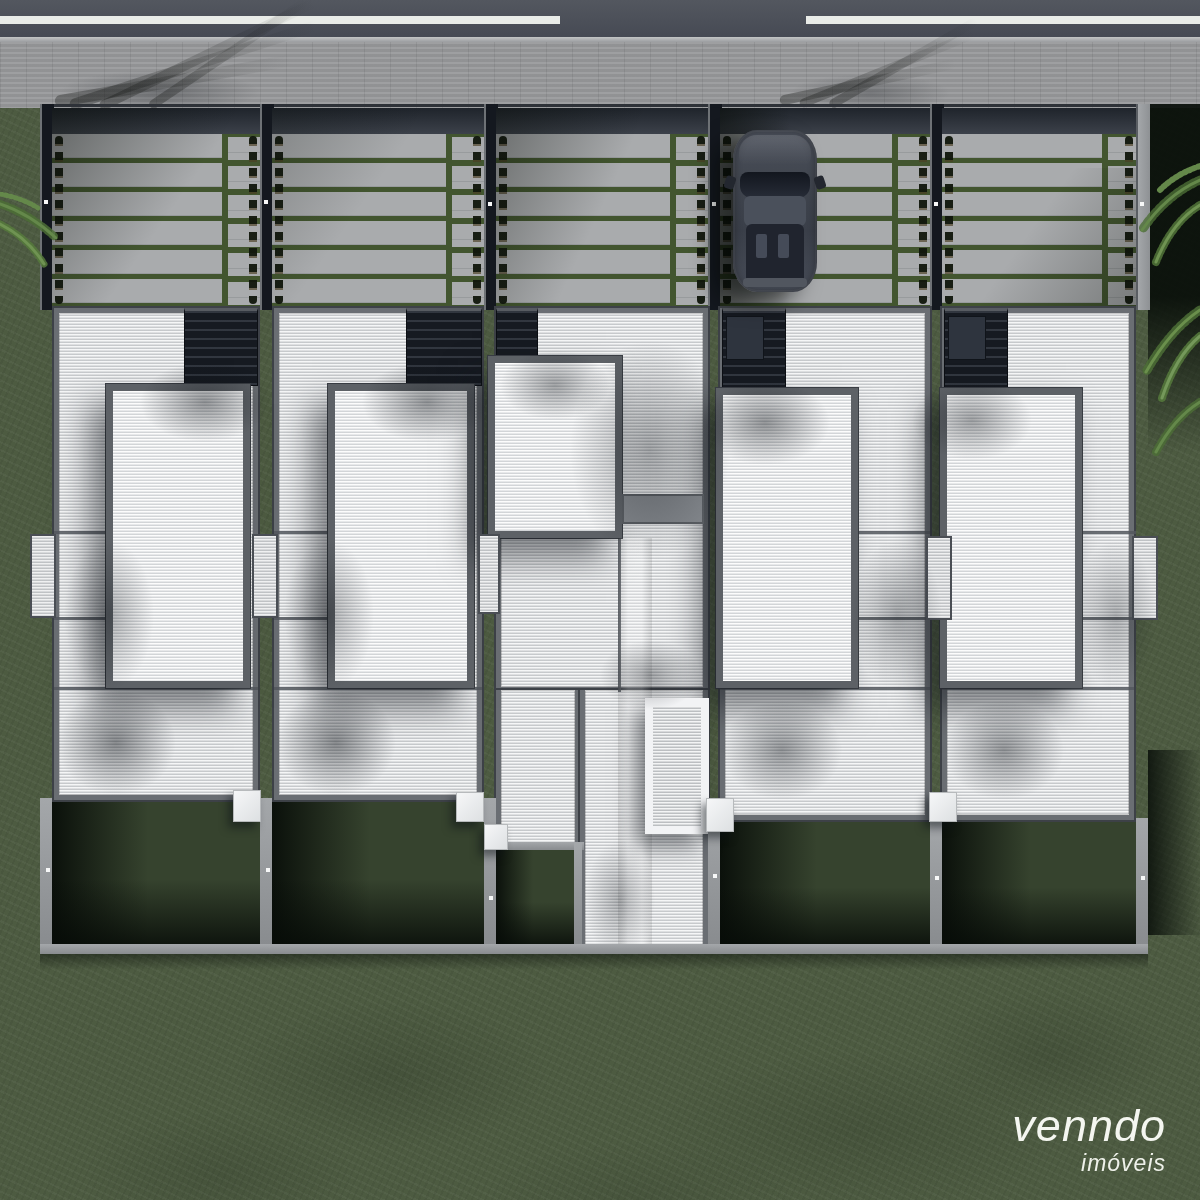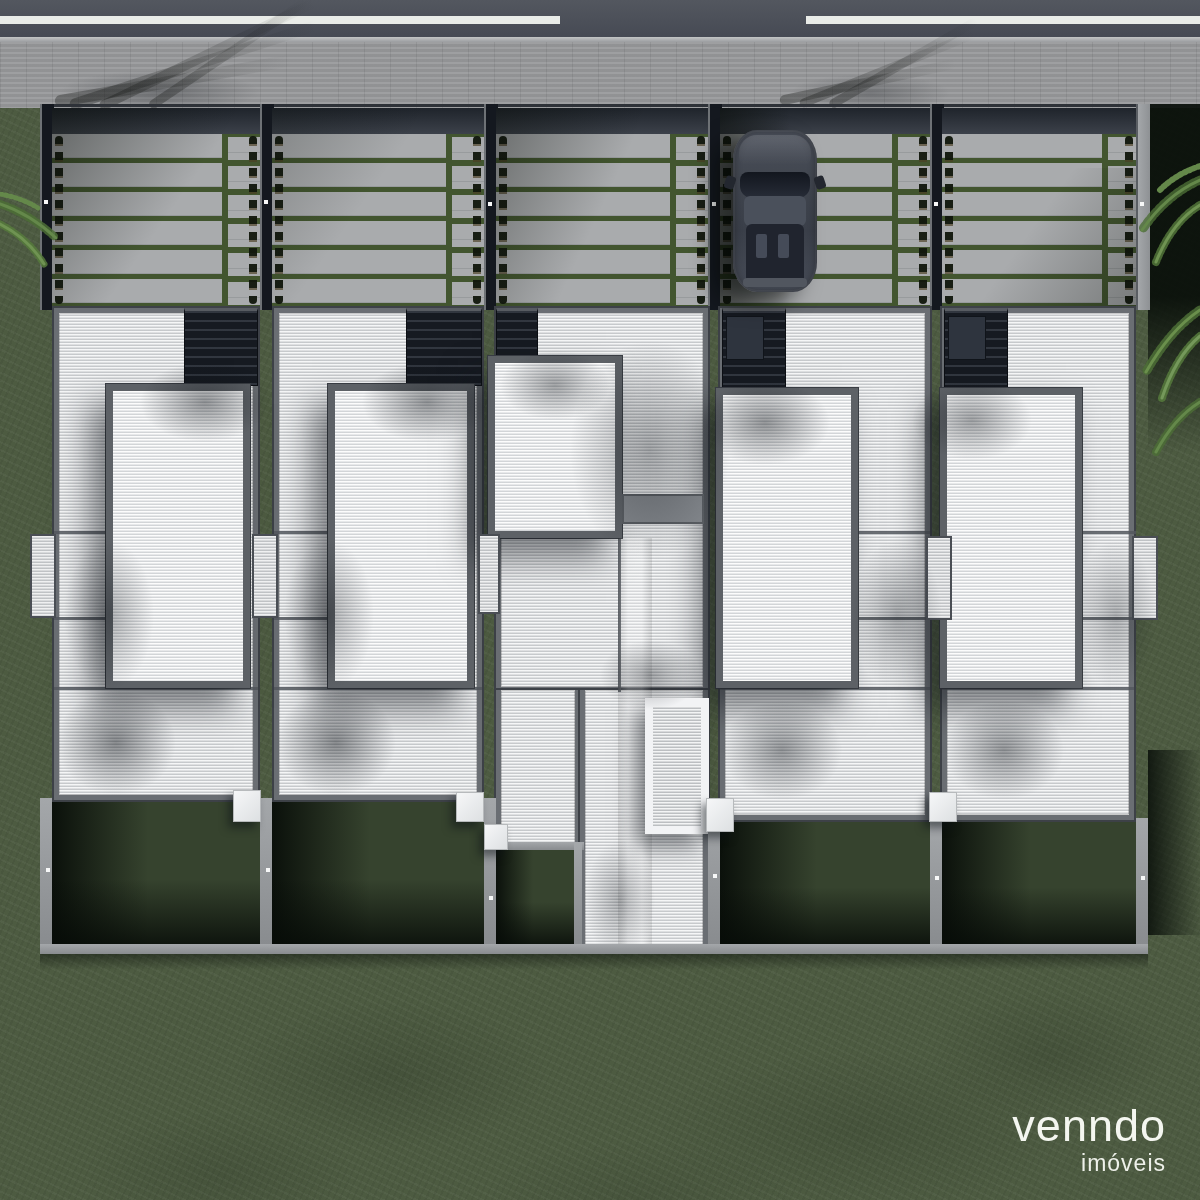--- a/index.html
+++ b/index.html
@@ -1,16 +1,16 @@
 <!DOCTYPE html>
 <html><head>
 <meta charset="utf-8">
 <style>
   html,body{margin:0;padding:0;background:#222;}
-  .stage{position:relative;width:1200px;height:1200px;overflow:hidden;background:#4d5b41;font-family:"Liberation Sans",sans-serif;}
+  .stage{position:relative;width:1200px;height:1200px;overflow:hidden;background:#4d5b41;font-family:"Liberation Sans",sans-serif;font-style:italic;}
   .abs{position:absolute;}
   .road{background:linear-gradient(180deg,#53575f,#464a54);}
   .dash{background:#e9ece8;}
   .curb{background:linear-gradient(180deg,#c3c5c6,#9b9da0);}
   .walk{background-color:#999a9c;background-image:
     repeating-linear-gradient(90deg,rgba(0,0,0,.07) 0 1px,transparent 1px 26px),
     repeating-linear-gradient(180deg,rgba(255,255,255,.05) 0 2px,rgba(0,0,0,.05) 2px 5px);}
   .lawn{background-color:#4d5b41;background-image:
     repeating-linear-gradient(115deg,rgba(0,0,0,.05) 0 2px,transparent 2px 6px),
     repeating-linear-gradient(25deg,rgba(255,255,255,.035) 0 2px,transparent 2px 7px);}

